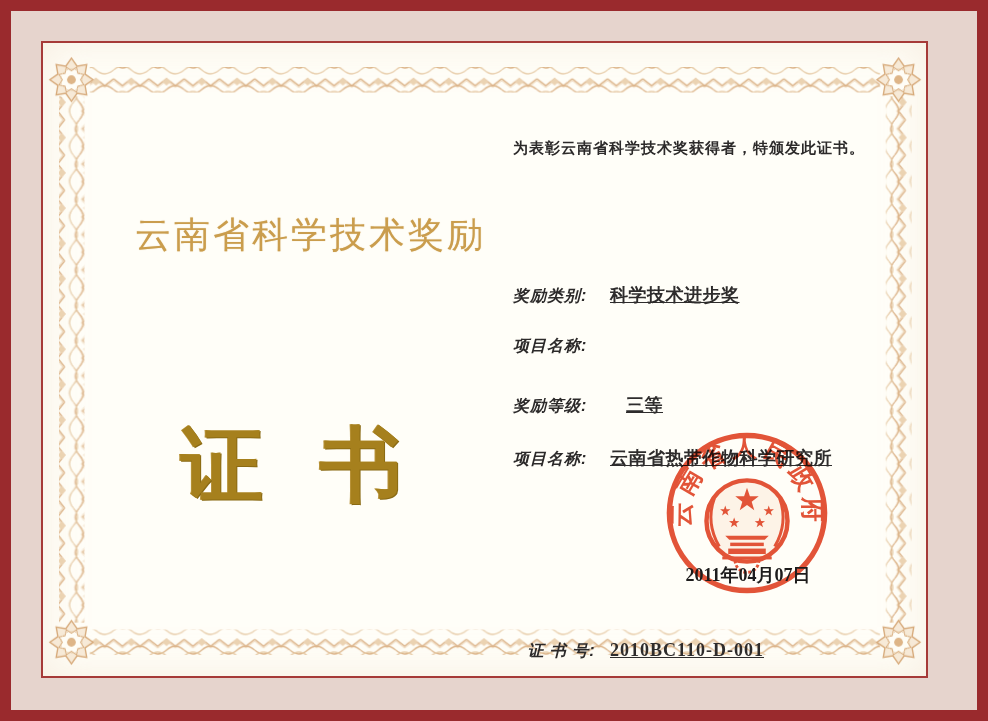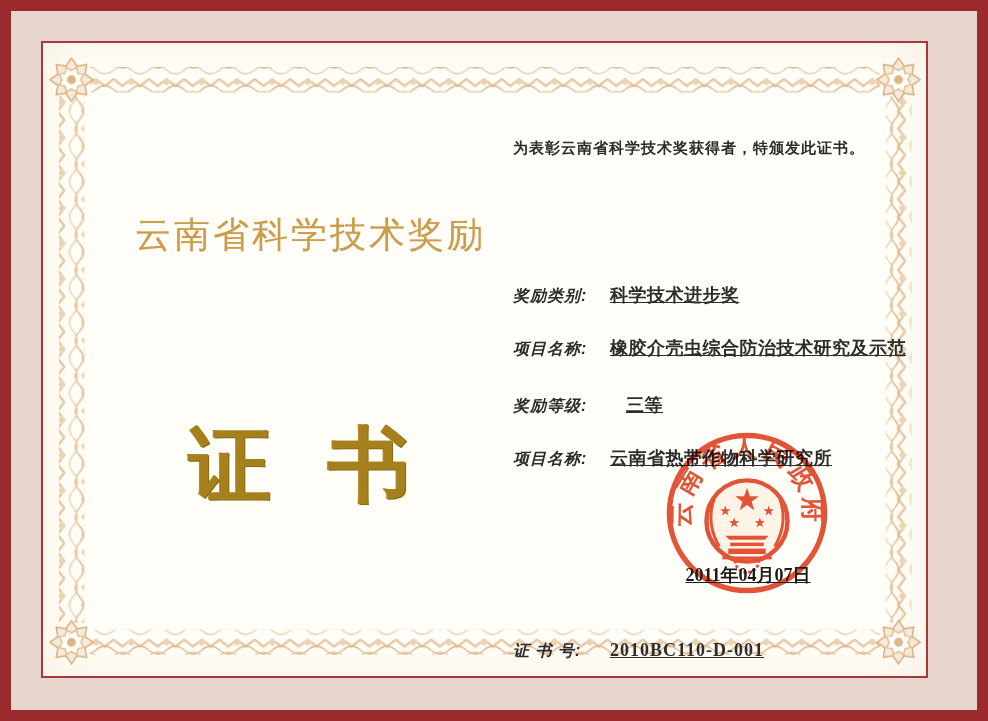--- a/index.html
+++ b/index.html
@@ -8,35 +8,35 @@
   .frame{position:absolute;inset:0;border:11px solid #9a2a2d;box-sizing:border-box;}
   .cert{position:absolute;left:41px;top:41px;width:887px;height:637px;
         background:#fffef8;border:2px solid #a63a38;box-sizing:border-box;
         box-shadow:inset 0 0 40px rgba(240,225,205,.55);}
   .ornament{position:absolute;left:0;top:0;width:100%;height:100%;pointer-events:none;}
   .intro{position:absolute;left:470px;top:96px;font-size:15px;font-weight:700;
          color:#2c2a2a;letter-spacing:1px;white-space:nowrap;}
   .org-title{position:absolute;left:92px;top:168px;font-size:36px;color:#c6953e;
          letter-spacing:3px;white-space:nowrap;opacity:.92;
          text-shadow:0 0 1px rgba(198,149,62,.5);}
-  .doc-title{position:absolute;left:146px;top:368px;font-size:82px;font-weight:800;
+  .doc-title{position:absolute;left:138px;top:368px;font-size:82px;font-weight:800;
          color:#a6801d;white-space:nowrap;word-spacing:34px;
          text-shadow:1px 1px 0 #8a6a14, -1px 0 0 #b8933a;}
   .row{position:absolute;left:470px;display:flex;align-items:baseline;white-space:nowrap;margin-top:24px;}
   .row .lbl{display:inline-block;width:97px;font-size:16px;font-weight:700;
          font-style:italic;color:#2c2a2a;letter-spacing:1px;}
   .row .val{font-size:18px;font-weight:600;color:#2e2c2c;letter-spacing:.5px;
          font-family:"Liberation Serif",serif;text-decoration:underline;}
   .row1{top:216px;} .row2{top:269px;justify-content:space-between;} .row3{top:326px;gap:16px;} .row4{top:379px;}
   .seal{position:absolute;left:620px;top:386px;width:168px;height:168px;
         opacity:.95;mix-blend-mode:multiply;}
   .date{position:absolute;left:623px;top:520px;width:164px;text-align:center;
         font-size:18px;font-weight:600;color:#1d1c1c;
-        font-family:"Liberation Serif",serif;white-space:nowrap;text-decoration:underline;}
-  .certno{top:573px;}
+        font-family:"Liberation Serif",serif;white-space:nowrap;}
+  .certno{top:573px;text-align:center;}
   .certno .lbl{font-style:italic;}
   .certno .val{letter-spacing:1px;}
 </style>
 </head>
 <body>
 
 <div class="stage">
   <div class="frame"></div>
 
   <div class="cert">
@@ -81,21 +81,20 @@
     <div class="org-title">云南省科学技术奖励</div>
 
     <div class="doc-title">证 书</div>
 
     <div class="row row1">
       <span class="lbl">奖励类别:</span>
       <span class="val">科学技术进步奖</span>
     </div>
     <div class="row row2">
       <span class="lbl">项目名称:</span>
-      <span class="val">橡胶介壳虫综合防治技术研究及示范</span>
     </div>
     <div class="row row3">
       <span class="lbl">奖励等级:</span>
       <span class="val">三等</span>
     </div>
     <div class="row row4">
       <span class="lbl">项目名称:</span>
       <span class="val">云南省热带作物科学研究所</span>
     </div>
 

